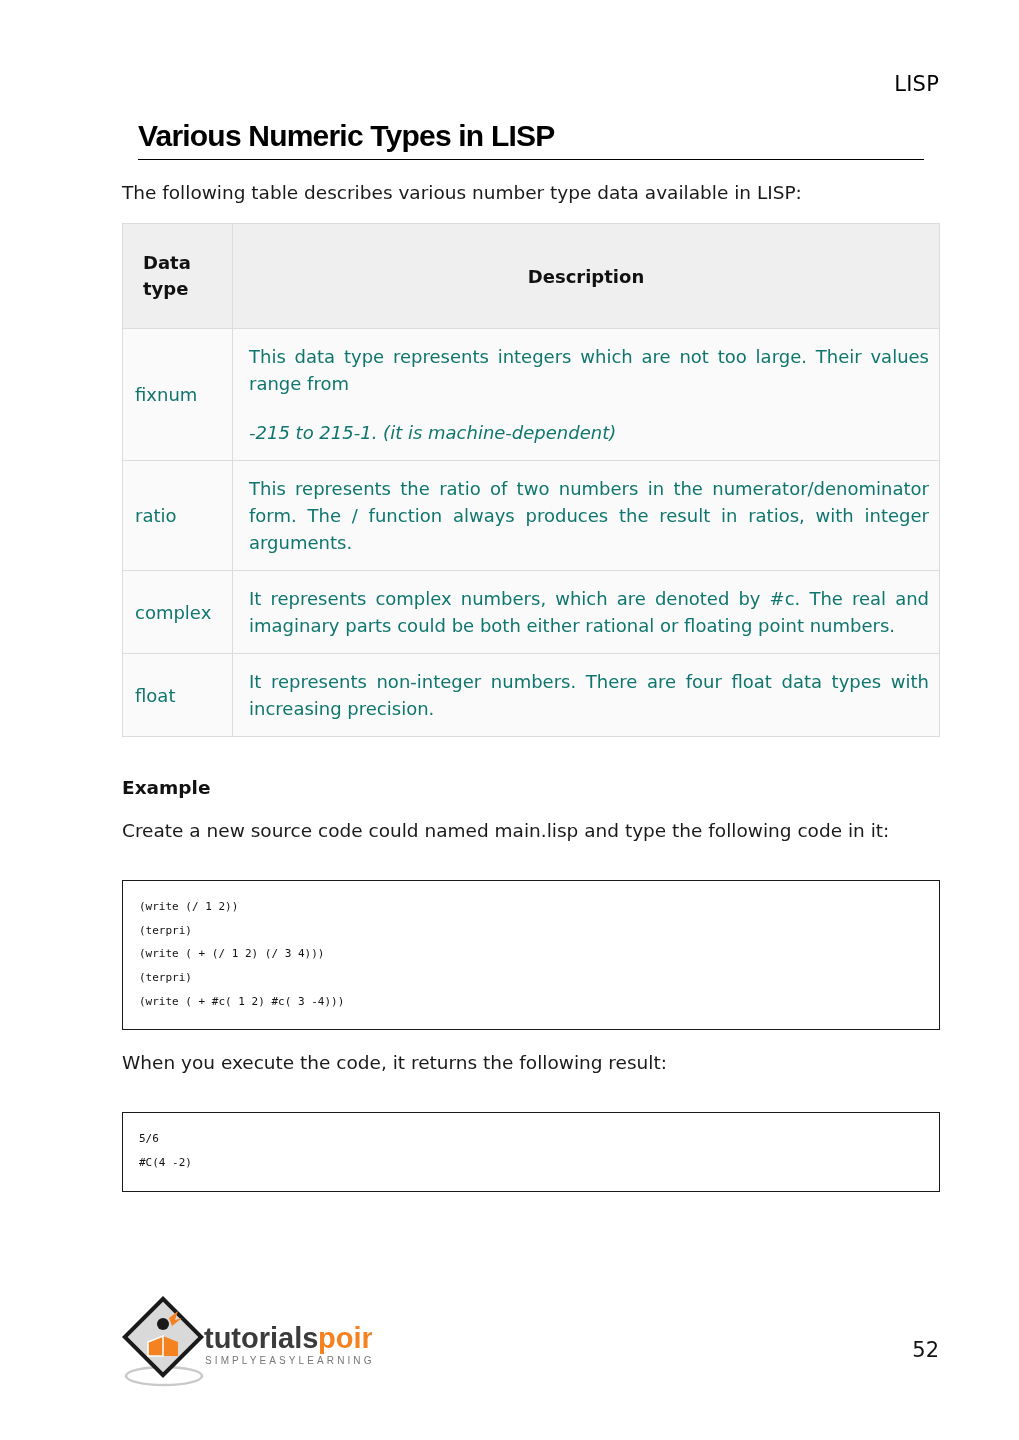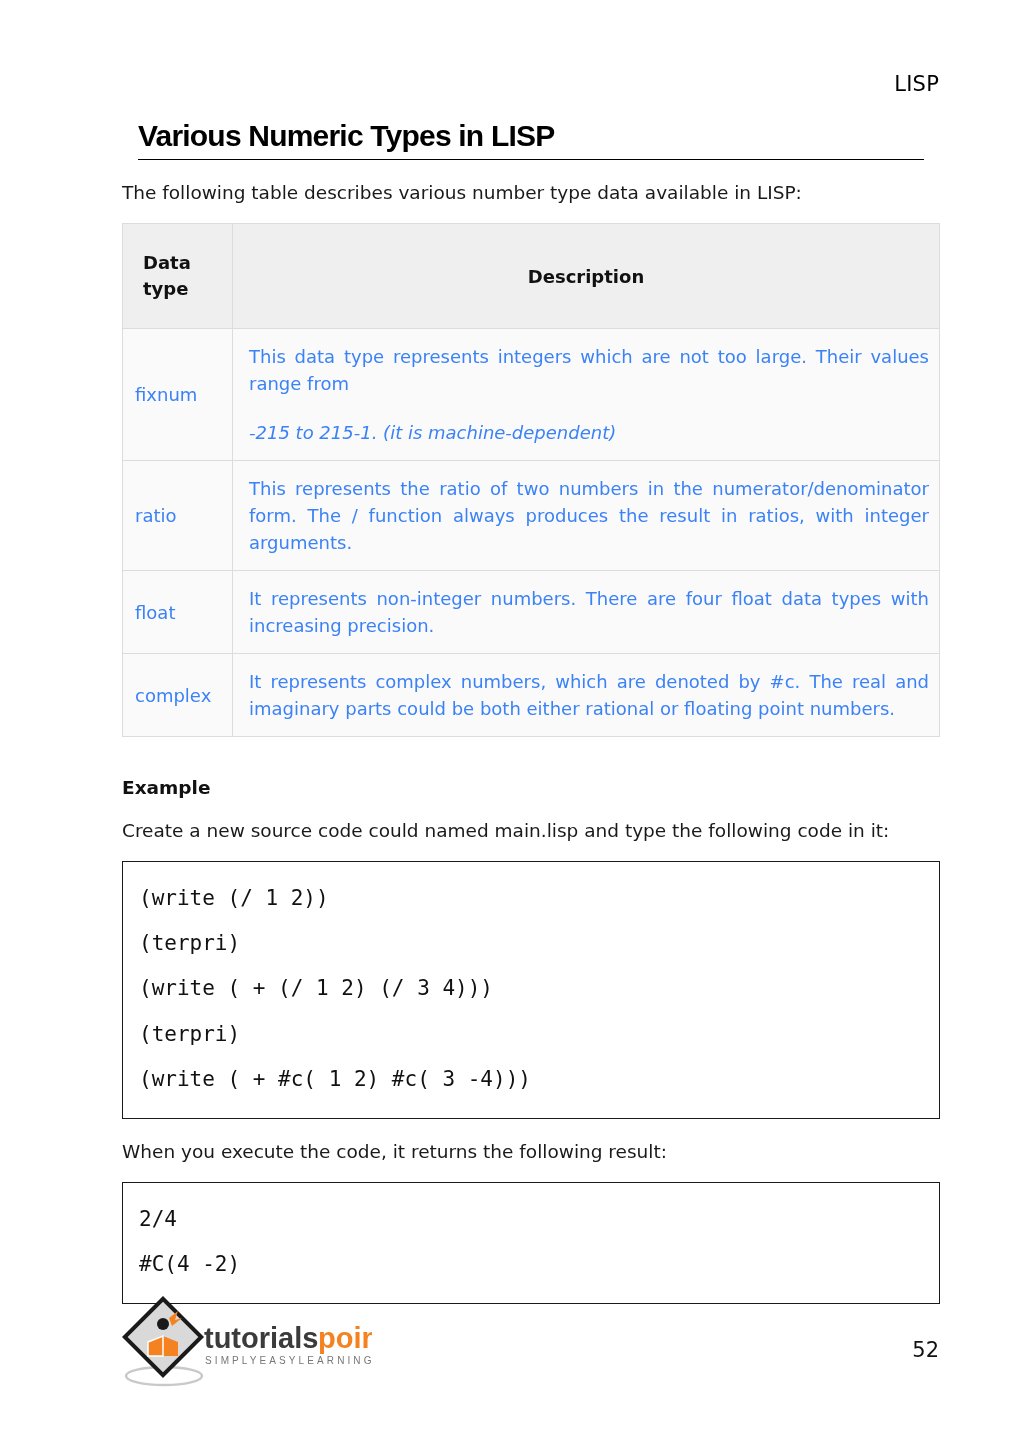--- a/index.html
+++ b/index.html
@@ -83,21 +83,21 @@
     text-align: left;
     padding-left: 20px !important;
     line-height: 1.45;
   }
   th.th-desc { text-align: center; }
 
   table.numeric-types tbody td {
     background: #fafafa;
     font-size: 18px;
     line-height: 1.5;
-    color: #3b82f6;
+    color: #0f766e;
   }
   td.cell-type {
     padding: 14px 10px 14px 12px;
     text-align: left;
   }
   td.cell-desc {
     padding: 14px 10px 14px 16px;
     text-align: justify;
     text-justify: inter-word;
   }
@@ -115,26 +115,26 @@
   
   h2.sub-heading {
     margin: 40px 0 0 0;
     font-size: 18.5px;
     font-weight: bold;
     color: #111;
   }
 
   
   .codebox {
-    margin-top: 16px;
+    margin-top: 35px;
     border: 1.5px solid #1a1a1a;
     background: #ffffff;
     padding: 14px 16px 16px 16px;
     font-family: "DejaVu Sans Mono", monospace;
-    font-size: 21px;
+    font-size: 11px;
     color: #111;
   }
   .codebox .line {
     line-height: 2.15;
     white-space: pre;
   }
 
   
   .footer {
     position: absolute;
@@ -190,50 +190,50 @@
             <p class="nojust">-215 to 215-1. (it is machine-dependent)</p>
           </td>
         </tr>
         <tr>
           <td class="cell-type">ratio</td>
           <td class="cell-desc">
             <p>This represents the ratio of two numbers in the numerator/denominator form. The / function always produces the result in ratios, with integer arguments.</p>
           </td>
         </tr>
         <tr>
+          <td class="cell-type">complex</td>
+          <td class="cell-desc">
+            <p>It represents complex numbers, which are denoted by #c. The real and imaginary parts could be both either rational or floating point numbers.</p>
+          </td>
+        </tr>
+        <tr>
           <td class="cell-type">float</td>
           <td class="cell-desc">
             <p>It represents non-integer numbers. There are four float data types with increasing precision.</p>
-          </td>
-        </tr>
-        <tr>
-          <td class="cell-type">complex</td>
-          <td class="cell-desc">
-            <p>It represents complex numbers, which are denoted by #c. The real and imaginary parts could be both either rational or floating point numbers.</p>
           </td>
         </tr>
       </tbody>
     </table>
 
     <h2 class="sub-heading">Example</h2>
 
     <p class="para">Create a new source code could named main.lisp and type the following code in it:</p>
 
     <div class="codebox">
       <div class="line">(write (/ 1 2))</div>
       <div class="line">(terpri)</div>
       <div class="line">(write ( + (/ 1 2) (/ 3 4)))</div>
       <div class="line">(terpri)</div>
       <div class="line">(write ( + #c( 1 2) #c( 3 -4)))</div>
     </div>
 
     <p class="para">When you execute the code, it returns the following result:</p>
 
     <div class="codebox">
-      <div class="line">2/4</div>
+      <div class="line">5/6</div>
       <div class="line">#C(4 -2)</div>
     </div>
 
   </div>
 
   <div class="footer">
 
     <div class="logo">
       <svg width="250" height="96" viewBox="0 0 250 96" xmlns="http://www.w3.org/2000/svg">
         <ellipse cx="42" cy="80" rx="38" ry="9" fill="none" stroke="#c9c9c9" stroke-width="2.5"></ellipse>

